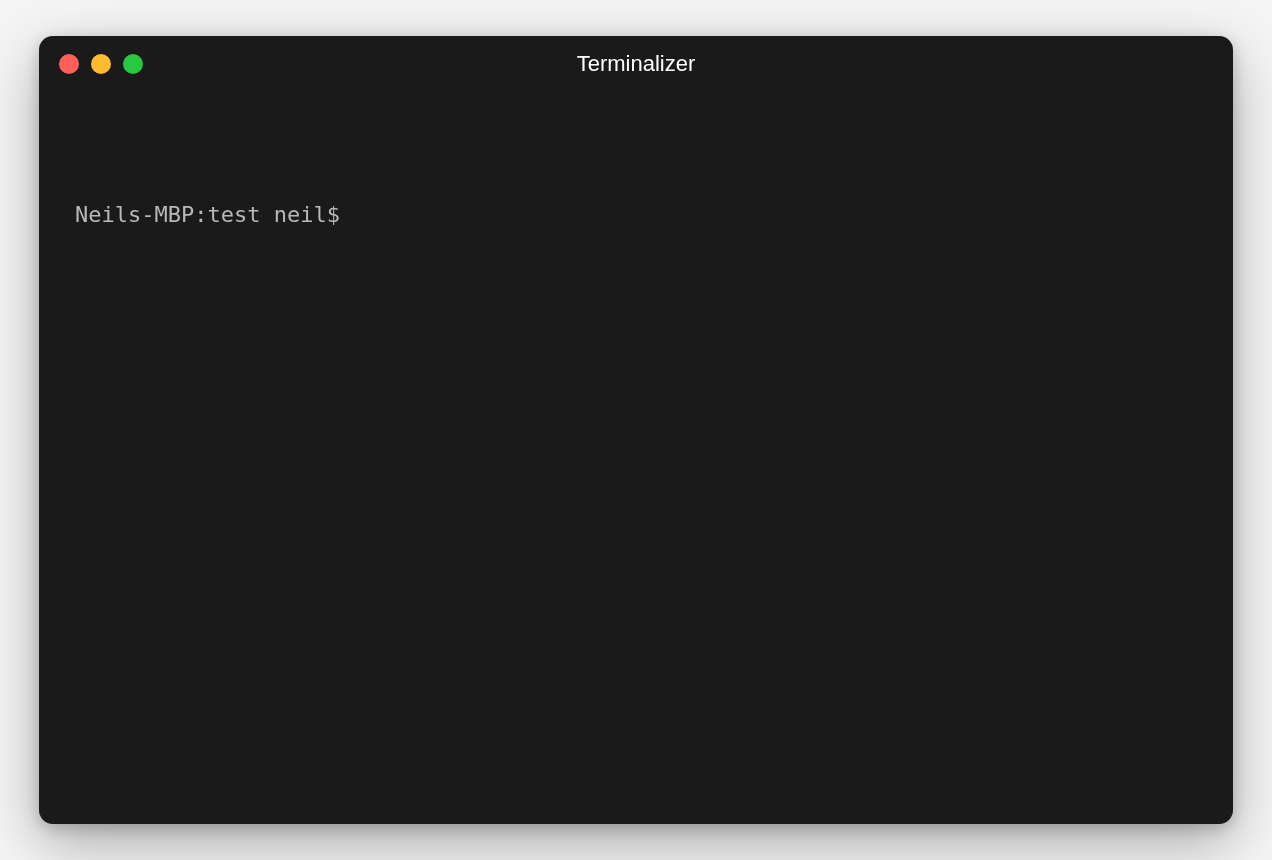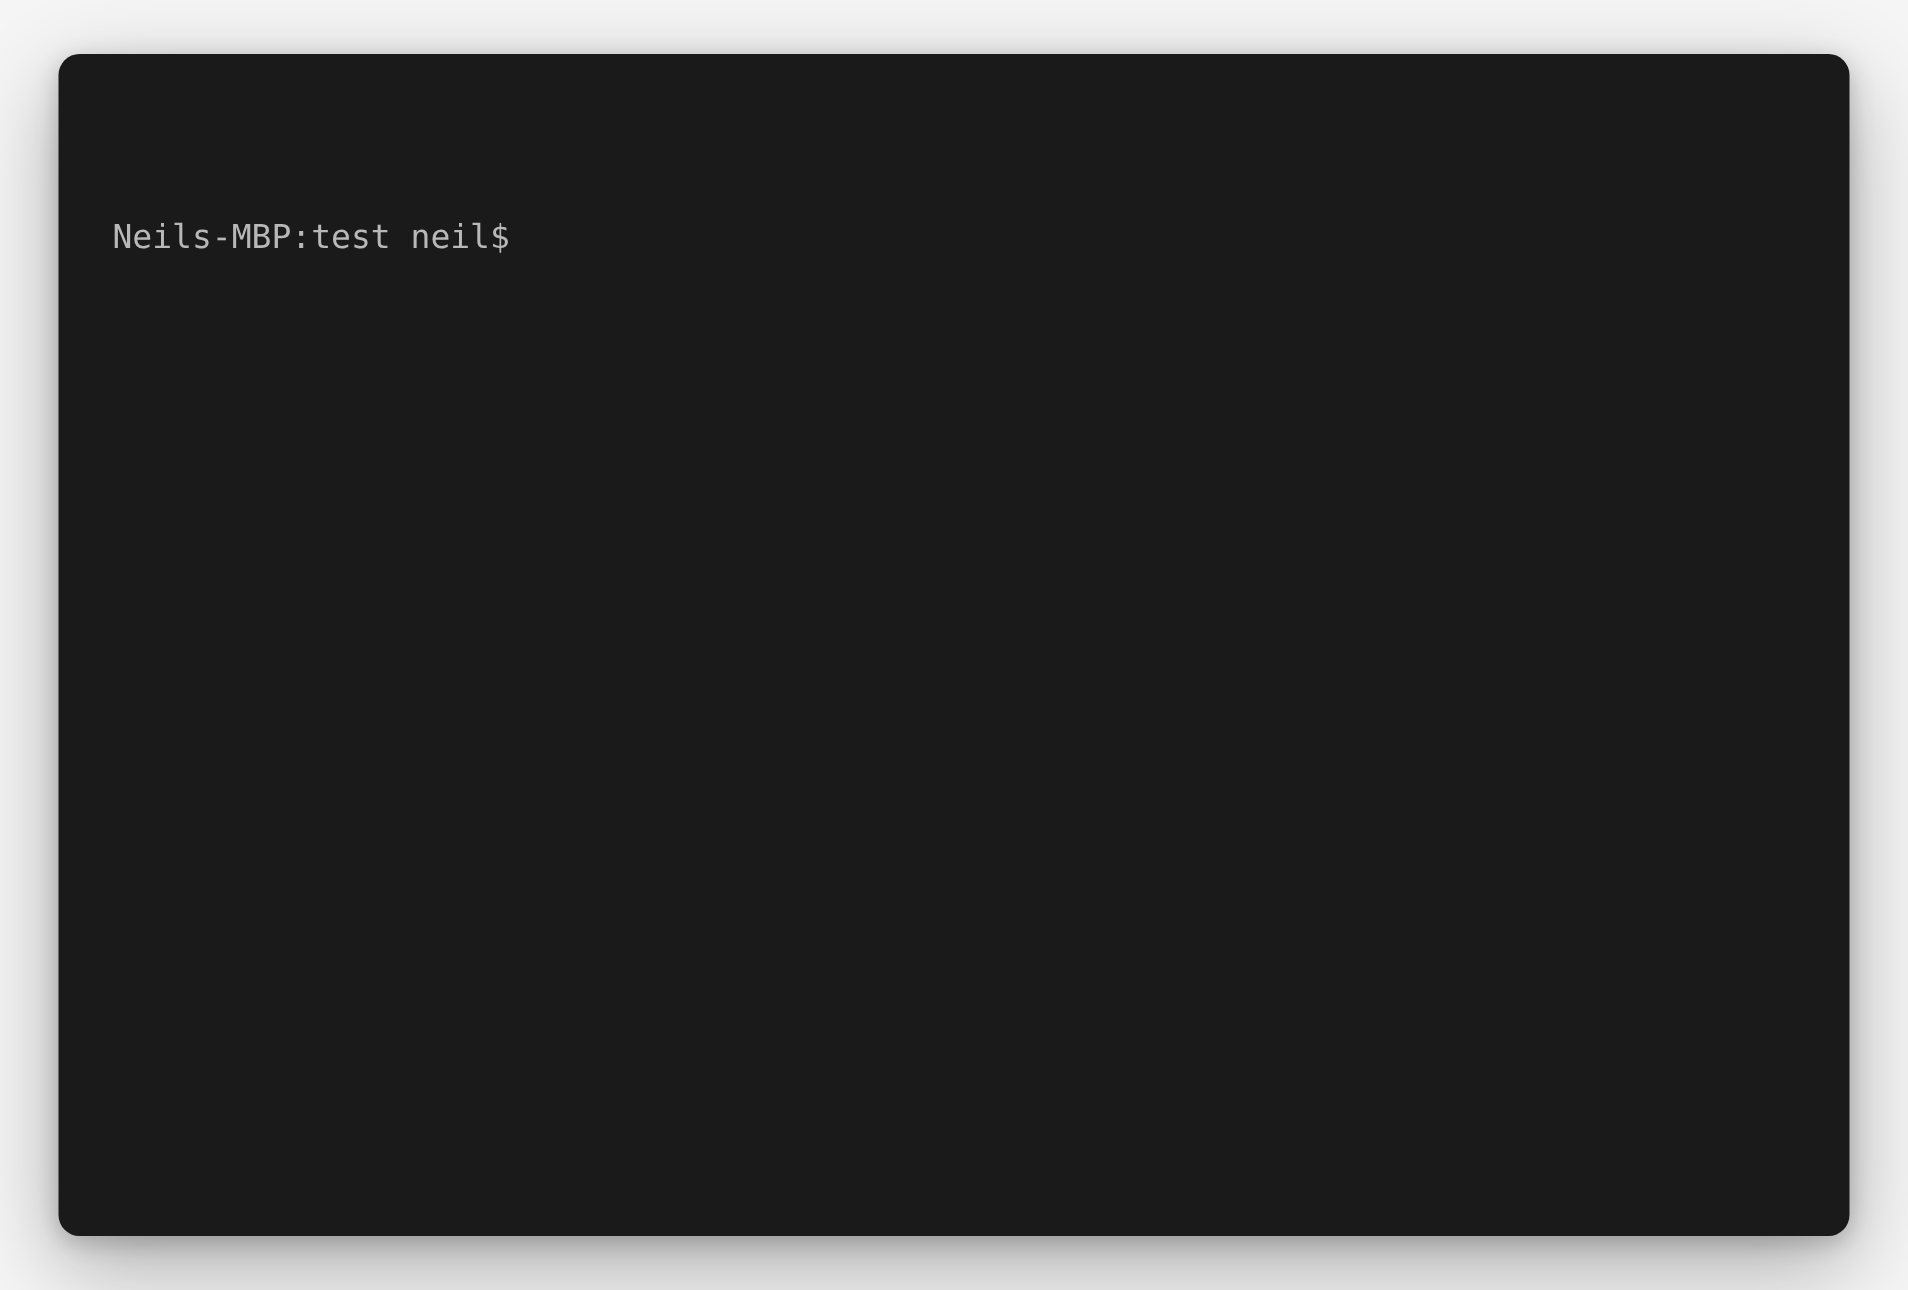--- a/index.html
+++ b/index.html
@@ -80,18 +80,26 @@
     }
     .cursor-space {
       display: inline-block;
       width: 0.6em;
     }
   </style>
 </head>
 <body>
 
 <div class="terminal-window">
+  <div class="titlebar">
+    <div class="traffic-lights">
+      <div class="traffic-light close"></div>
+      <div class="traffic-light minimize"></div>
+      <div class="traffic-light maximize"></div>
+    </div>
+    <div class="window-title">Terminalizer</div>
+  </div>
   <div class="terminal-body">
     <div class="prompt-line">
       <span class="prompt-text">Neils-MBP:test neil$</span><span class="cursor-space"></span>
     </div>
   </div>
 </div>
 
 </body></html>

